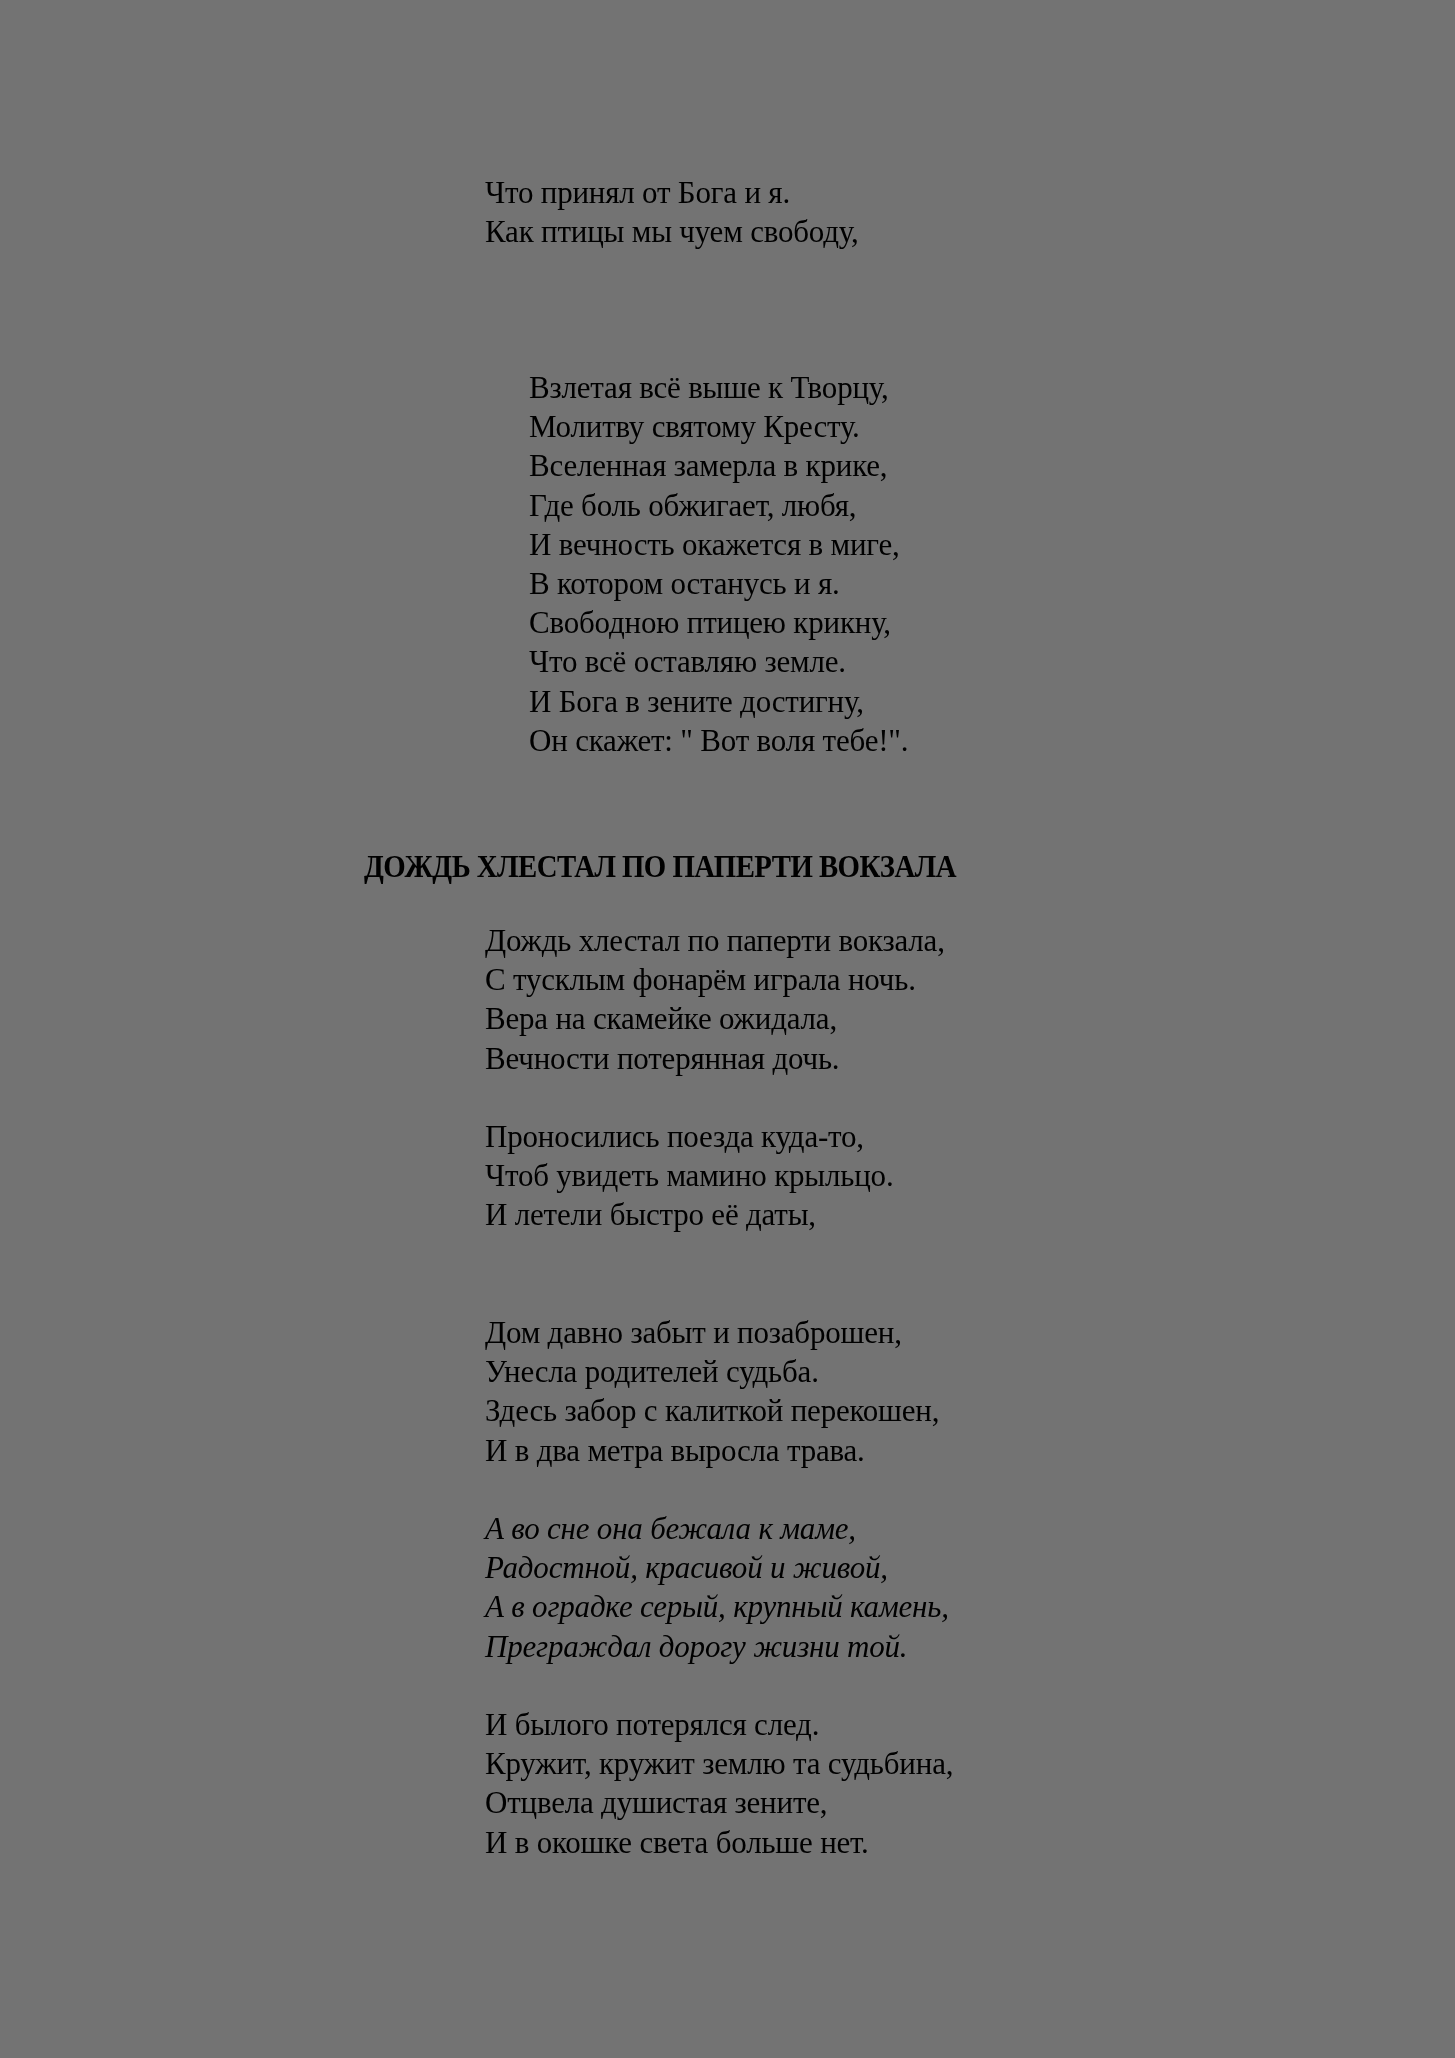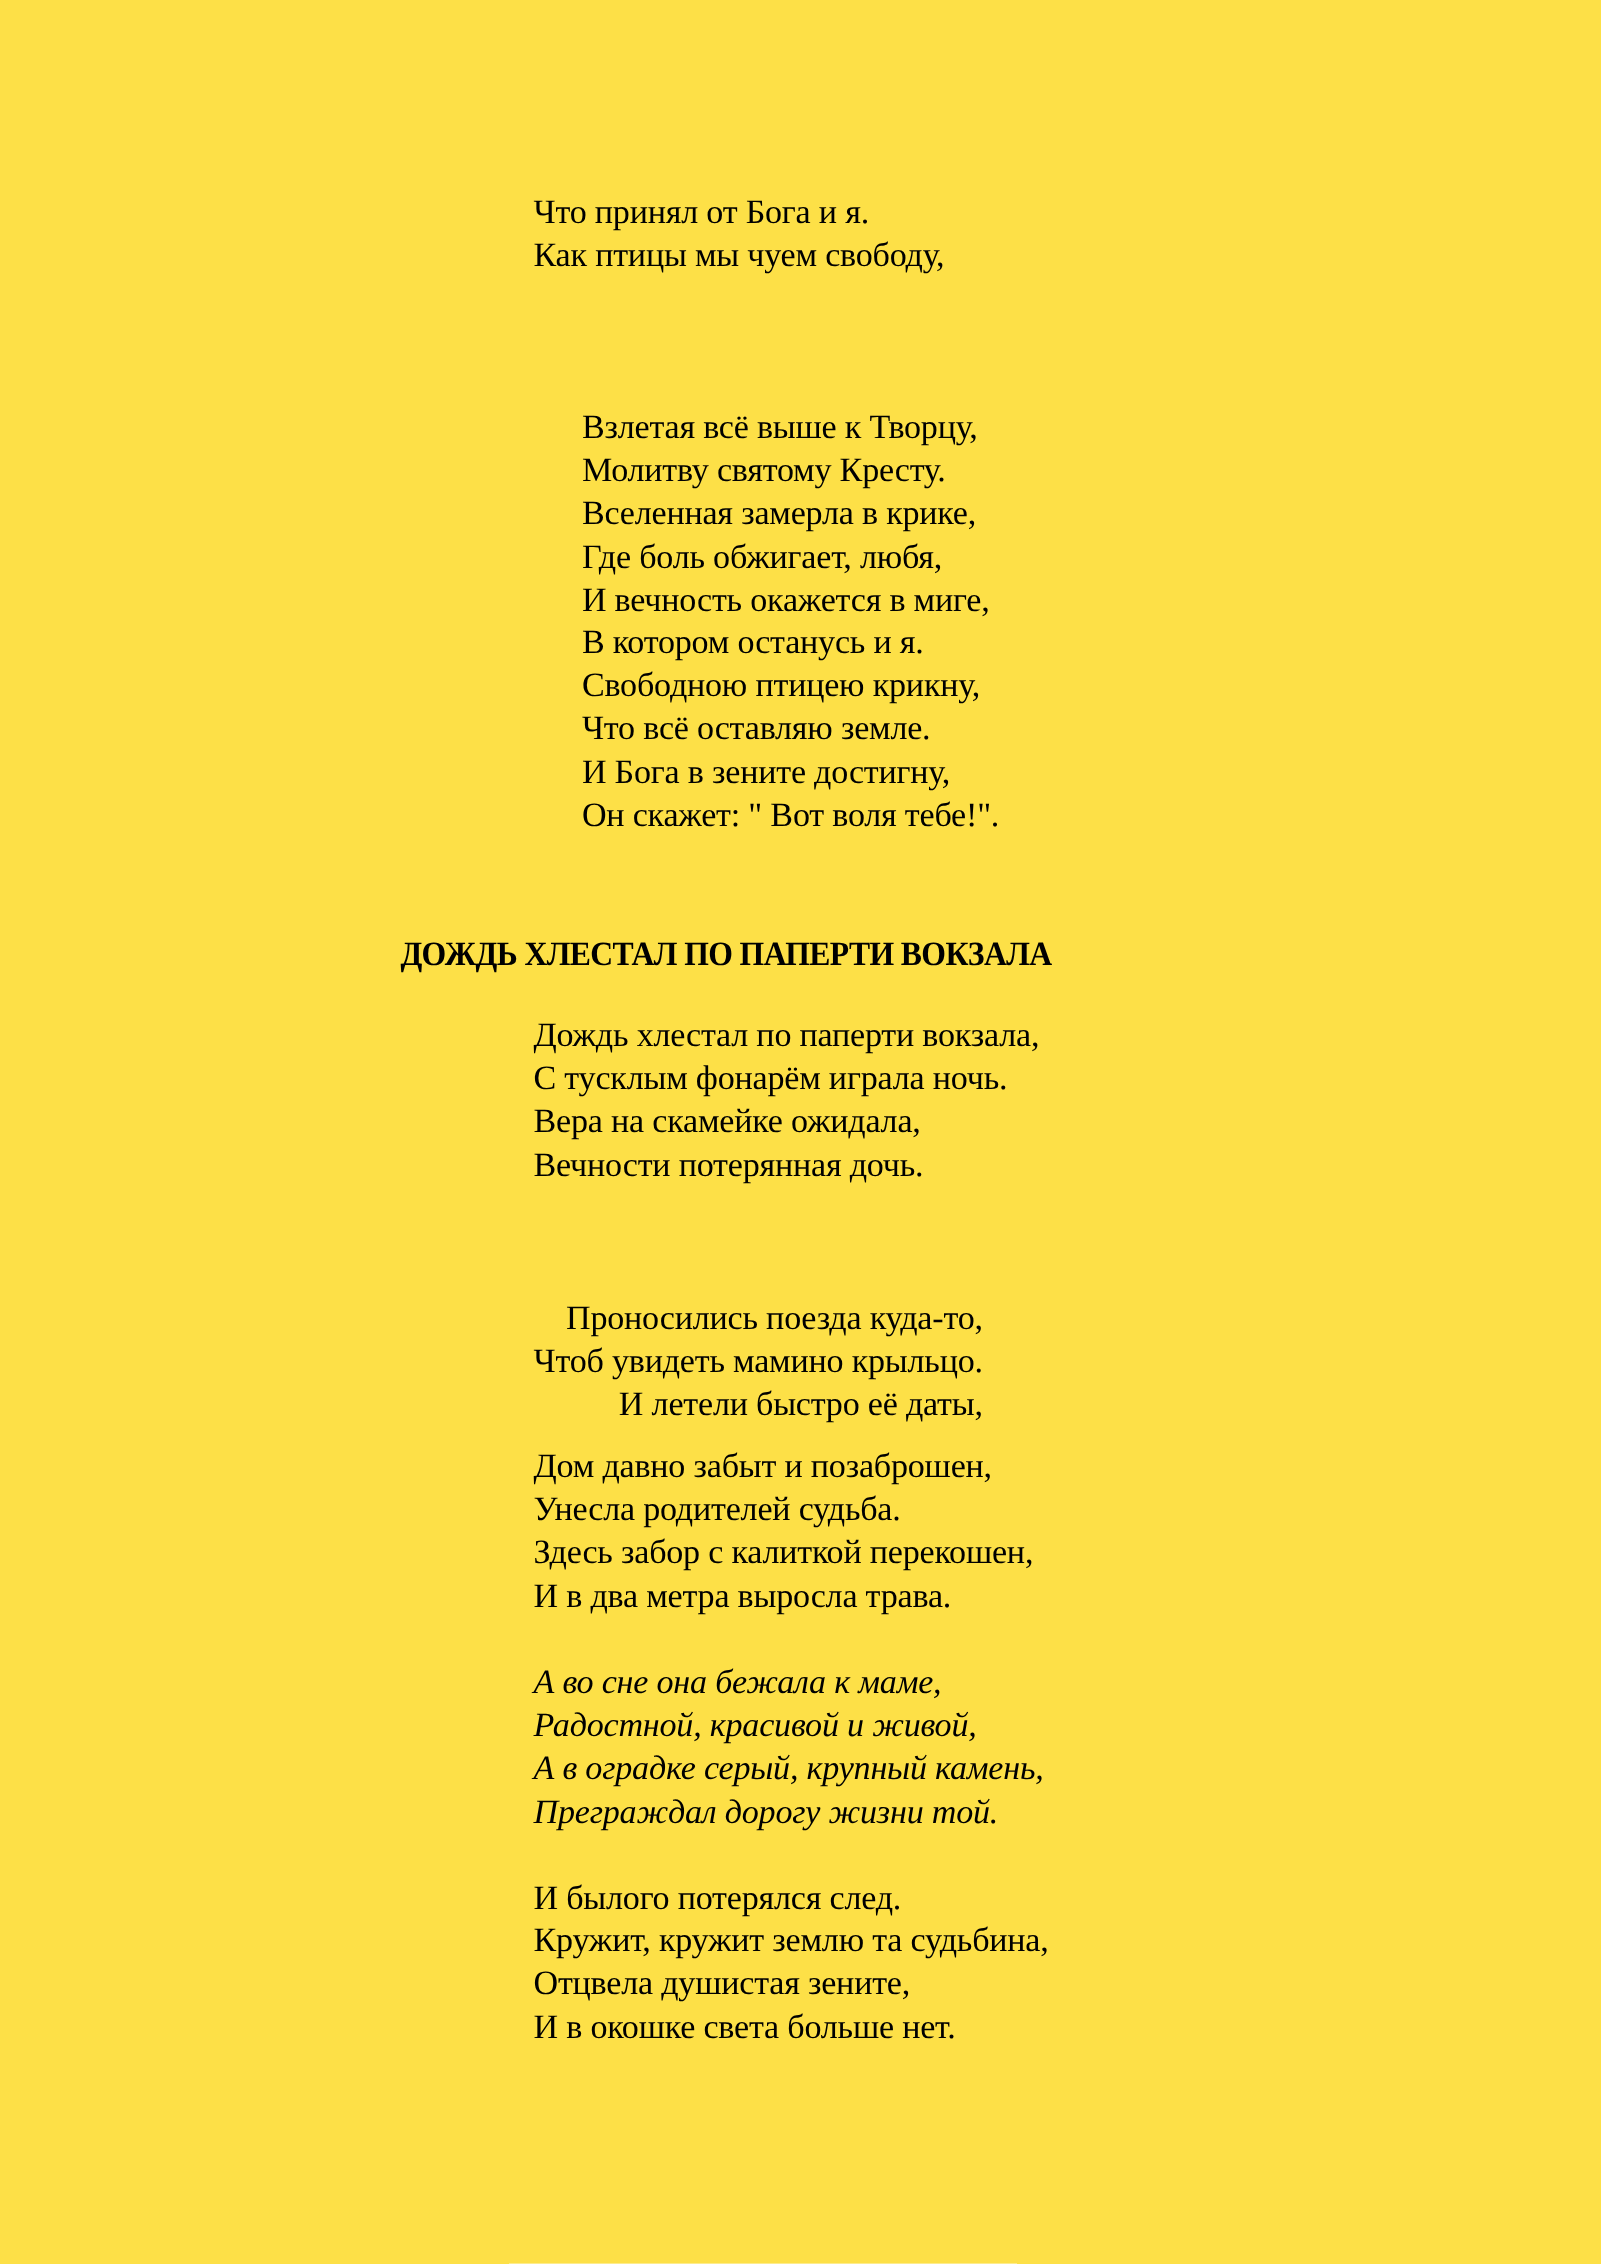--- a/index.html
+++ b/index.html
@@ -13,21 +13,21 @@
       position: relative;
       overflow: hidden;
       font-family: "Liberation Serif", serif;
       color: #000000;
     }
     .page {
       position: absolute;
       left: 0; top: 0;
       width: 1455px;
       height: 2058px;
-      background: #fde047;
+      background: #737373;
     }
     .stanza {
       position: absolute;
       left: 485px;
       margin: 0;
       padding: 0;
     }
     .line {
       display: block;
       font-size: 31px;
@@ -73,21 +73,21 @@
 
   <div class="heading">ДОЖДЬ ХЛЕСТАЛ ПО ПАПЕРТИ ВОКЗАЛА</div>
 
   <div class="stanza" style="top:921px;">
     <span class="line">Дождь хлестал по паперти вокзала,</span>
     <span class="line">С тусклым фонарём играла ночь.</span>
     <span class="line">Вера на скамейке ожидала,</span>
     <span class="line">Вечности потерянная дочь.</span>
   </div>
 
-  <div class="stanza" style="top:1178px;text-align:right;">
+  <div class="stanza" style="top:1117px;">
     <span class="line">Проносились поезда куда-то,</span>
     <span class="line">Чтоб увидеть мамино крыльцо.</span>
     <span class="line">И летели быстро её даты,</span>
   </div>
 
   <div class="stanza" style="top:1313px;">
     <span class="line">Дом давно забыт и позаброшен,</span>
     <span class="line">Унесла родителей судьба.</span>
     <span class="line">Здесь забор с калиткой перекошен,</span>
     <span class="line">И в два метра выросла трава.</span>

